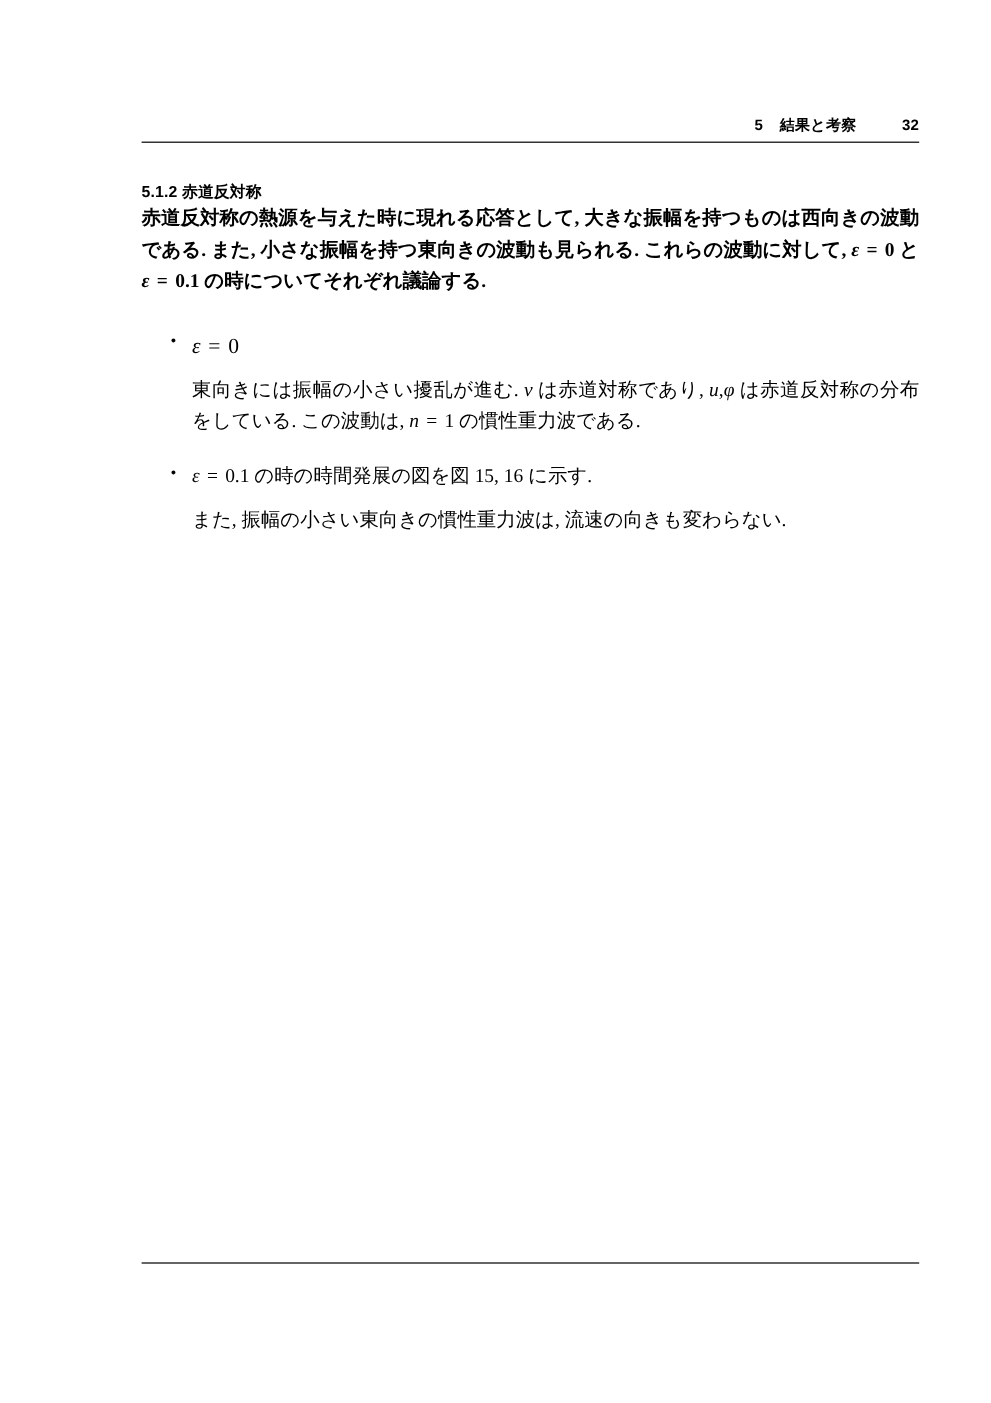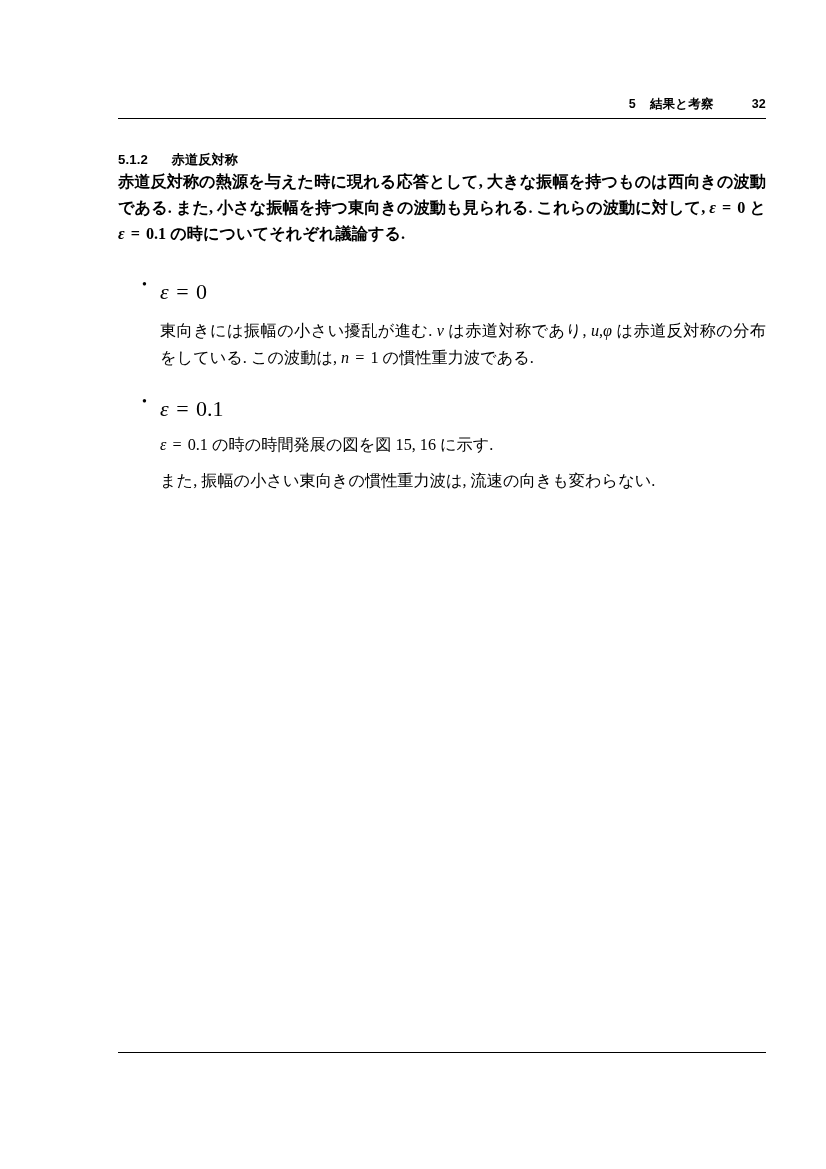--- a/index.html
+++ b/index.html
@@ -53,21 +53,21 @@
     border-bottom: 1.1px solid #000;
   }
   
   .sec-head {
     margin-top: 32px;
     font-family: "Liberation Sans", sans-serif;
     font-weight: bold;
     font-size: 13.2px;
     letter-spacing: 0.1px;
   }
-  .sec-head .num { margin-right: 20px; }
+  .sec-head .num { }
   
   p.body {
     margin: 0;
     font-size: 16.2px;
     line-height: 1.62;
     text-align: justify;
     text-justify: inter-character;
     font-weight: bold;
   }
   .para-intro { margin-top: 30px; }
@@ -83,21 +83,21 @@
     margin-bottom: 4px;
   }
   ul.items > li .bullet {
     position: absolute;
     left: 24px;
     top: 0;
     font-size: 14px;
     line-height: 1.62;
   }
   .item-head {
-    font-size: 22px;
+    font-size: 18px;
     line-height: 1.62;
   }
   .item-body {
     font-size: 16.2px;
     line-height: 1.62;
     text-align: justify;
     text-justify: inter-character;
     margin-top: 6px;
   }
   .item-gap { margin-top: 9px; }
@@ -132,23 +132,20 @@
       <li>
         <span class="bullet">•</span>
         <div class="item-head">
           <span class="mi">ε</span> <span class="mop">=</span> <span class="mn">0</span>
         </div>
         <div class="item-body item-gap">東向きには振幅の小さい擾乱が進む. <span class="mi">v</span> は赤道対称であり, <span class="mi">u</span>,<span class="mi">φ</span> は赤道反対称の分布をしている. この波動は, <span class="mi">n</span> <span class="mop">=</span> <span class="mn">1</span> の慣性重力波である.</div>
       </li>
 
       <li class="list-gap">
         <span class="bullet">•</span>
-        <div class="item-head">
-          <span class="mi">ε</span> <span class="mop">=</span> <span class="mn">0.1</span>
-        </div>
         <div class="item-body"><span class="mi">ε</span> <span class="mop">=</span> <span class="mn">0.1</span> の時の時間発展の図を図 15, 16 に示す.</div>
         <div class="item-body item-gap">また, 振幅の小さい東向きの慣性重力波は, 流速の向きも変わらない.</div>
       </li>
 
     </ul>
 
   </div>
 
   <div class="bottom-rule"></div>
 

